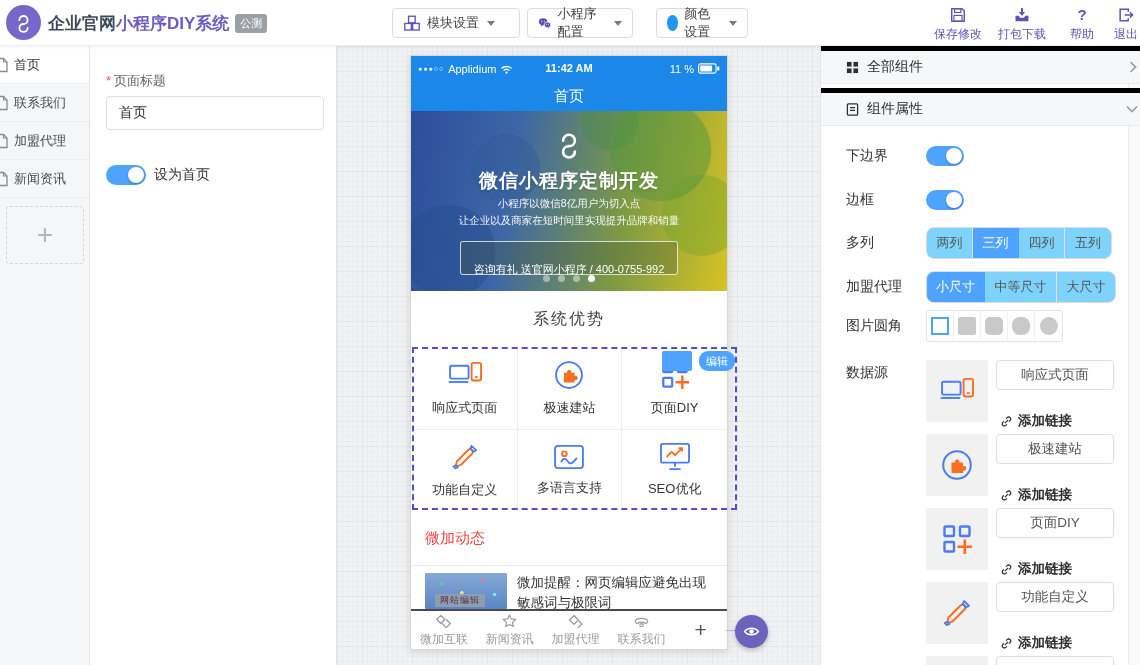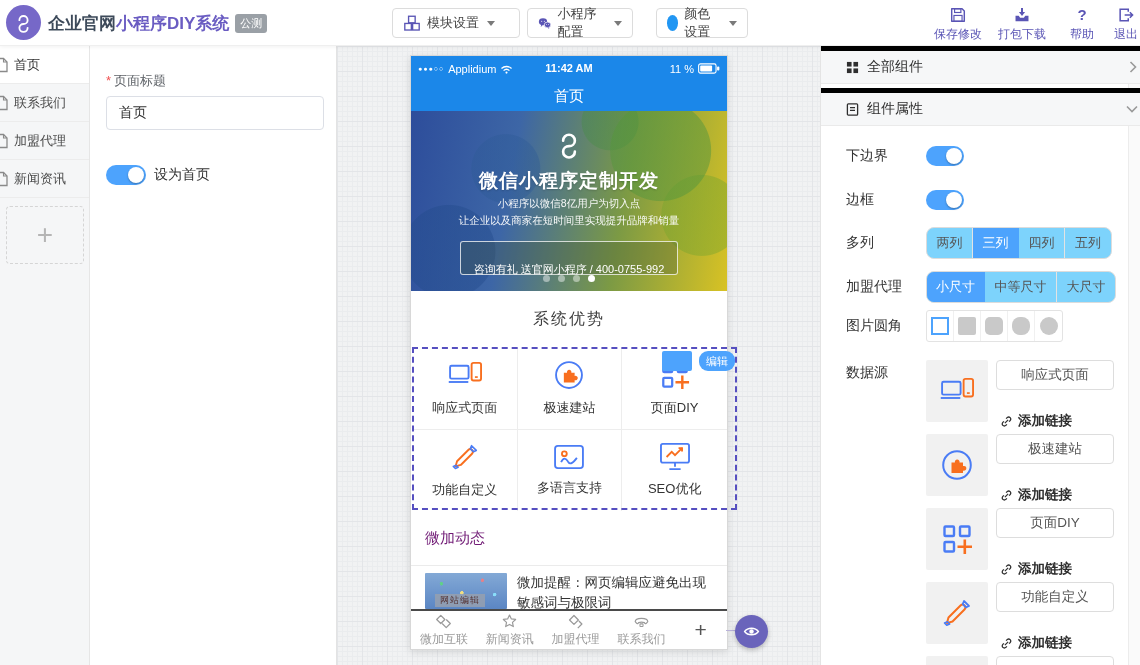--- a/index.html
+++ b/index.html
@@ -88,21 +88,21 @@
   .adv-title { position:absolute; left:0; top:235px; width:100%; height:57px; display:flex; align-items:center;
                justify-content:center; font-size:16px; color:#3f3f3f; letter-spacing:2px; background:#fff; }
   .pgrid { position:absolute; left:2px; top:292px; width:314px; height:163px; background:#fff;
            display:grid; grid-template-columns:repeat(3,1fr); grid-template-rows:repeat(2,1fr); }
   .pcell { display:flex; flex-direction:column; align-items:center; justify-content:center; gap:9px;
            border-right:1px solid #ededed; border-bottom:1px solid #ededed; cursor:pointer; }
   .pcell:nth-child(3n) { border-right:none; } .pcell:nth-child(n+4) { border-bottom:none; }
   .pcell svg { width:34px; height:30px; }
   .pcell .lbl { font-size:13px; color:#333; }
   .news-head { position:absolute; left:0; top:455px; width:100%; height:55px; background:#fff;
-               display:flex; align-items:center; padding-left:14px; font-size:15px; color:#701a75;
+               display:flex; align-items:center; padding-left:14px; font-size:15px; color:#ef4444;
                border-bottom:1px solid #ebebeb; }
   .news-item { position:absolute; left:0; top:517px; width:100%; height:40px; display:flex; gap:10px; padding:0 12px 0 14px; }
   .thumb { width:82px; height:36px; flex:none; position:relative; overflow:hidden; border-radius:1px;
            background:
              radial-gradient(circle at 20% 30%, rgba(90,220,120,.8) 0 1.5px, transparent 2px),
              radial-gradient(circle at 70% 20%, rgba(255,120,120,.8) 0 1.5px, transparent 2px),
              radial-gradient(circle at 45% 55%, rgba(255,230,120,.9) 0 1.5px, transparent 2px),
              radial-gradient(circle at 85% 60%, rgba(140,230,255,.9) 0 1.5px, transparent 2px),
              linear-gradient(180deg,#83a9d6,#5b86c4); }
   .thumb-cap { position:absolute; left:10px; bottom:2px; right:22px; height:13px; background:rgba(150,160,175,.85);

